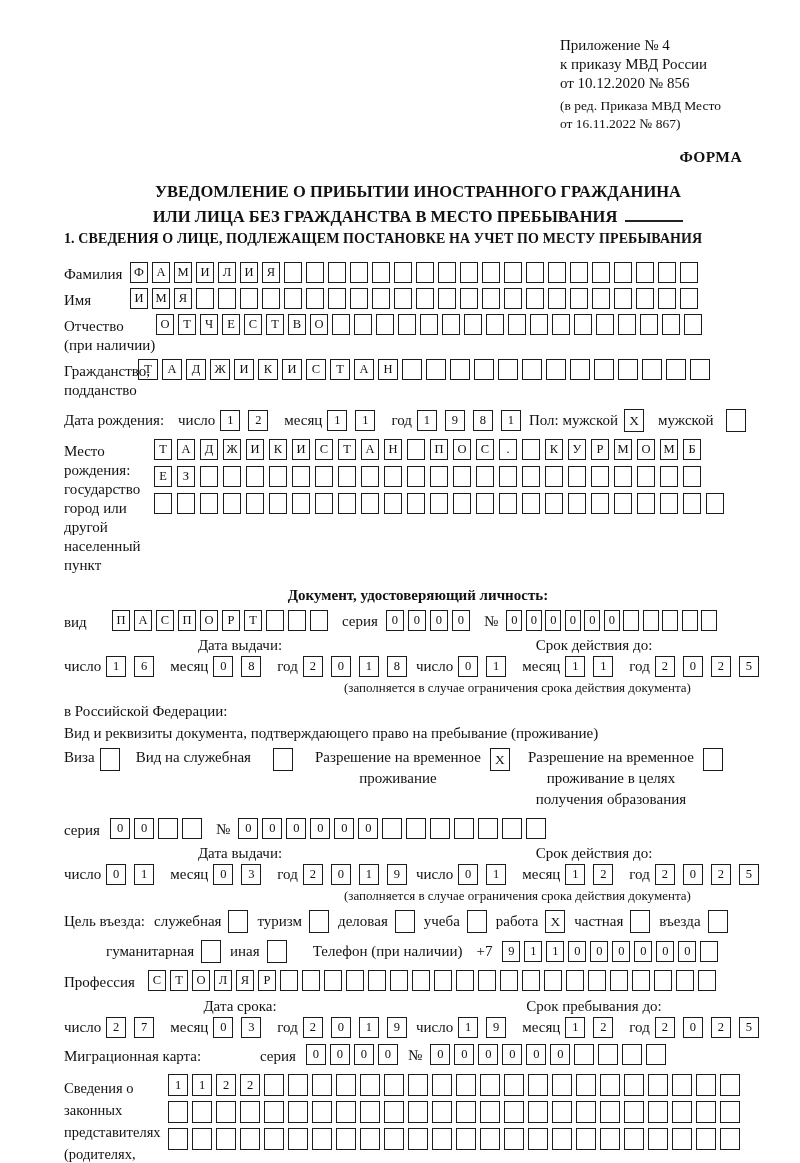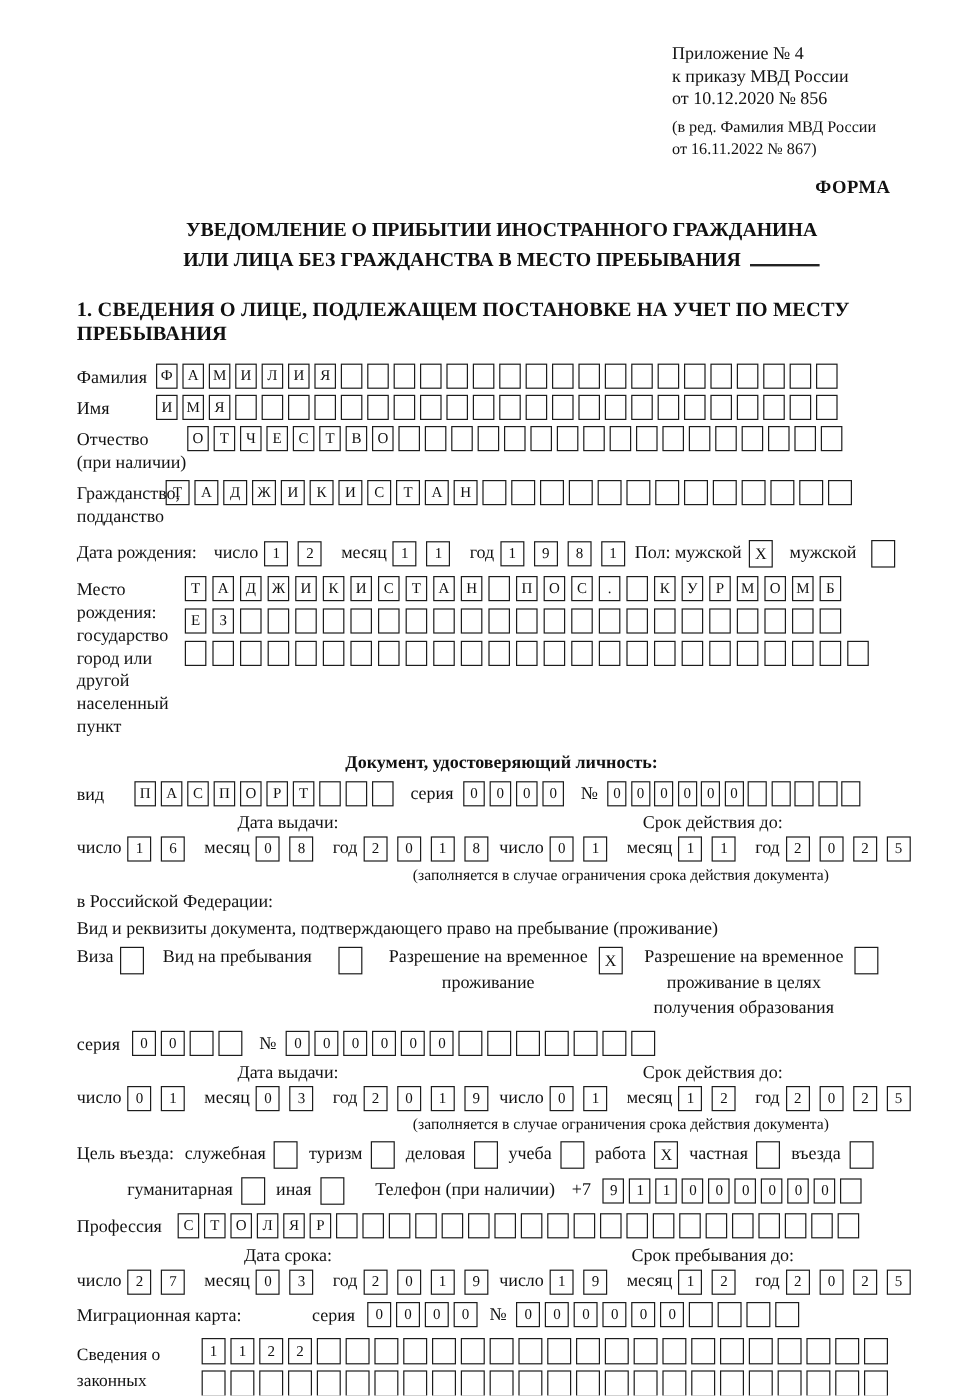--- a/index.html
+++ b/index.html
@@ -14,21 +14,21 @@
   
   .appendix { margin-left:496px; line-height:19px; }
   .ap-sub { font-size:13.5px; line-height:17.5px; }
   .ap-sub.first { margin-top:4px; }
   .forma { text-align:right; padding-right:30px; font-weight:bold; margin-top:16px; font-size:15.5px; letter-spacing:.4px; }
 
   
   .title { text-align:center; font-weight:bold; font-size:16.5px; line-height:25px; margin-top:13px; }
   .uline { display:inline-block; width:58px; border-bottom:2.2px solid #222; margin-left:8px; }
 
-  .sec { font-weight:bold; font-size:17px; margin-top:19px; margin-bottom:15px; letter-spacing:.1px; }
+  .sec { font-weight:bold; font-size:14px; margin-top:2px; margin-bottom:15px; letter-spacing:.1px; }
 
   
   .frow { display:flex; align-items:flex-start; margin-bottom:4px; }
   .flabel { flex:0 0 auto; padding-top:3px; line-height:19px; }
   .w66 { width:66px; } .w92 { width:92px; } .w74 { width:74px; } .w90 { width:90px; }
   .cells { display:flex; flex:0 0 auto; }
   .cell {
     flex:0 0 auto; width:18px; height:21px; border:1.5px solid #1c1c1c; margin-right:4px;
     display:flex; align-items:center; justify-content:center;
     font-size:12.5px; line-height:1;
@@ -81,21 +81,21 @@
 </style>
 </head>
 <body>
 
 <div class="page">
 
   <div class="appendix">
     <div class="ap-line">Приложение № 4</div>
     <div class="ap-line">к приказу МВД России</div>
     <div class="ap-line">от 10.12.2020 № 856</div>
-    <div class="ap-sub first">(в ред. Фамилия МВД России</div>
+    <div class="ap-sub first">(в ред. Приказа МВД Место</div>
     <div class="ap-sub">от 16.11.2022 № 867)</div>
   </div>
 
   <div class="forma">ФОРМА</div>
 
   <div class="title">
     <div>УВЕДОМЛЕНИЕ О ПРИБЫТИИ ИНОСТРАННОГО ГРАЖДАНИНА</div>
     <div>
       <span>ИЛИ ЛИЦА БЕЗ ГРАЖДАНСТВА В МЕСТО ПРЕБЫВАНИЯ</span><span class="uline"></span>
     </div>
@@ -440,21 +440,21 @@
 
   <div class="res-line">в Российской Федерации:</div>
   <div class="res-line">Вид и реквизиты документа, подтверждающего право на пребывание (проживание)</div>
 
   <div class="opt-row">
     <div class="opt">
       <span class="opt-lines">Виза</span>
       <span class="cbox" style="margin-left:5px;"></span>
     </div>
     <div class="opt" style="margin-left:16px;">
-      <span class="opt-lines">Вид на пребывания</span>
+      <span class="opt-lines">Вид на служебная</span>
       <span class="cbox" style="margin-left:22px;"></span>
     </div>
     <div class="opt" style="margin-left:22px;">
       <div class="opt-lines">
         <div>Разрешение на временное</div>
         <div>проживание</div>
       </div>
       <span class="cbox">X</span>
     </div>
     <div class="opt" style="margin-left:18px;">

